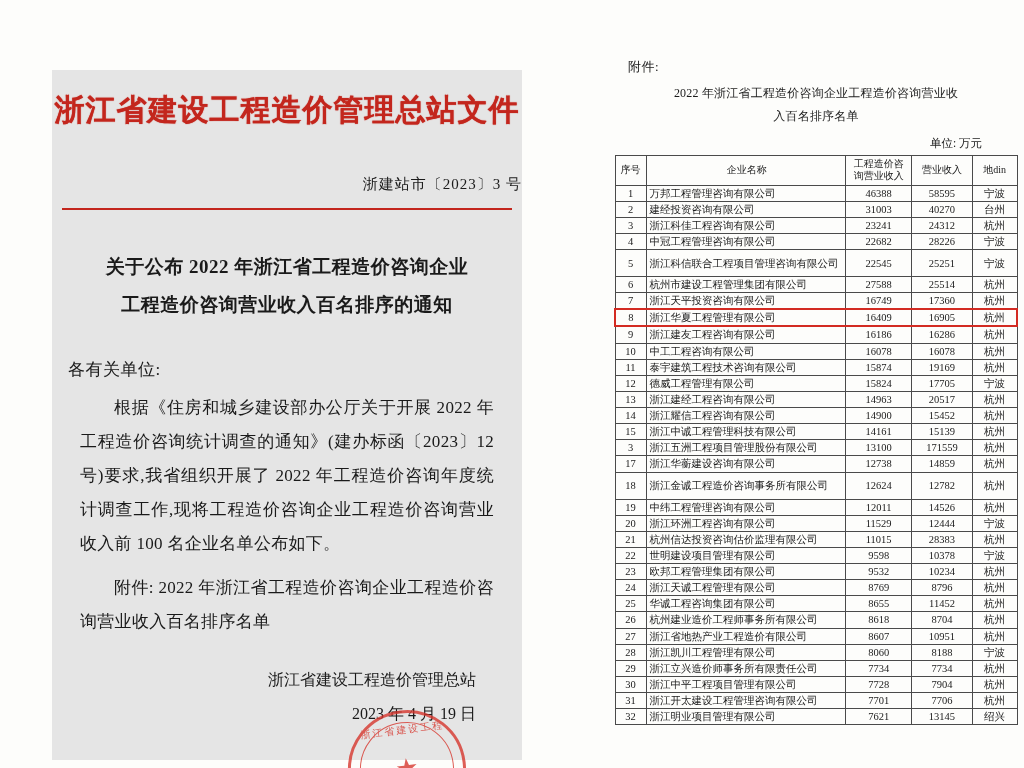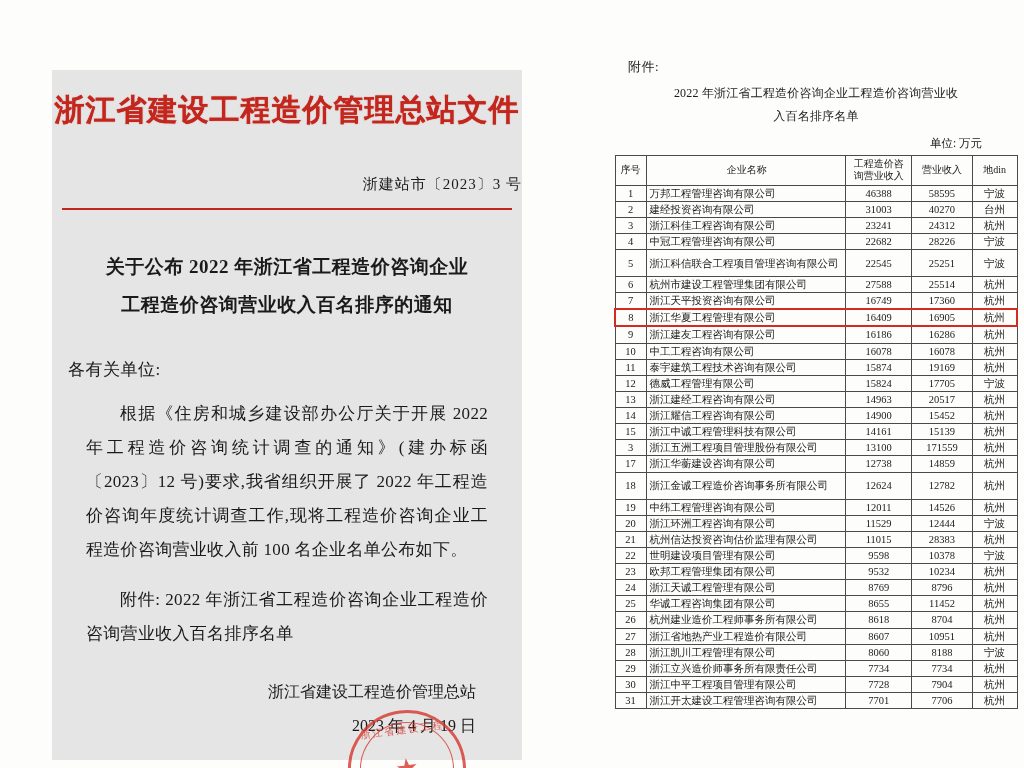--- a/index.html
+++ b/index.html
@@ -69,21 +69,21 @@
   .doc-body {
     font-size: 17px;
     line-height: 2.0;
     margin-top: 10px;
     margin-left: 18px;
     margin-right: 18px;
     text-align: justify;
     letter-spacing: 0.3px;
   }
   .doc-body p {
-    margin: 16px;
+    margin: 10px;
     text-indent: 2em;
   }
   .signature {
     margin-top: 24px;
     text-align: right;
     padding-right: 46px;
     font-size: 16px;
     line-height: 2.1;
     position: relative;
   }
@@ -452,17 +452,24 @@
             <td class="c-biz">7904</td>
             <td class="c-loc">杭州</td>
           </tr>
           <tr>
             <td class="c-no">31</td>
             <td class="c-name">浙江开太建设工程管理咨询有限公司</td>
             <td class="c-rev">7701</td>
             <td class="c-biz">7706</td>
             <td class="c-loc">杭州</td>
           </tr>
+          <tr>
+            <td class="c-no">32</td>
+            <td class="c-name">浙江明业项目管理有限公司</td>
+            <td class="c-rev">7621</td>
+            <td class="c-biz">13145</td>
+            <td class="c-loc">绍兴</td>
+          </tr>
         </tbody>
     </table>
   </div>
 
 </div>
 
 </body></html>

